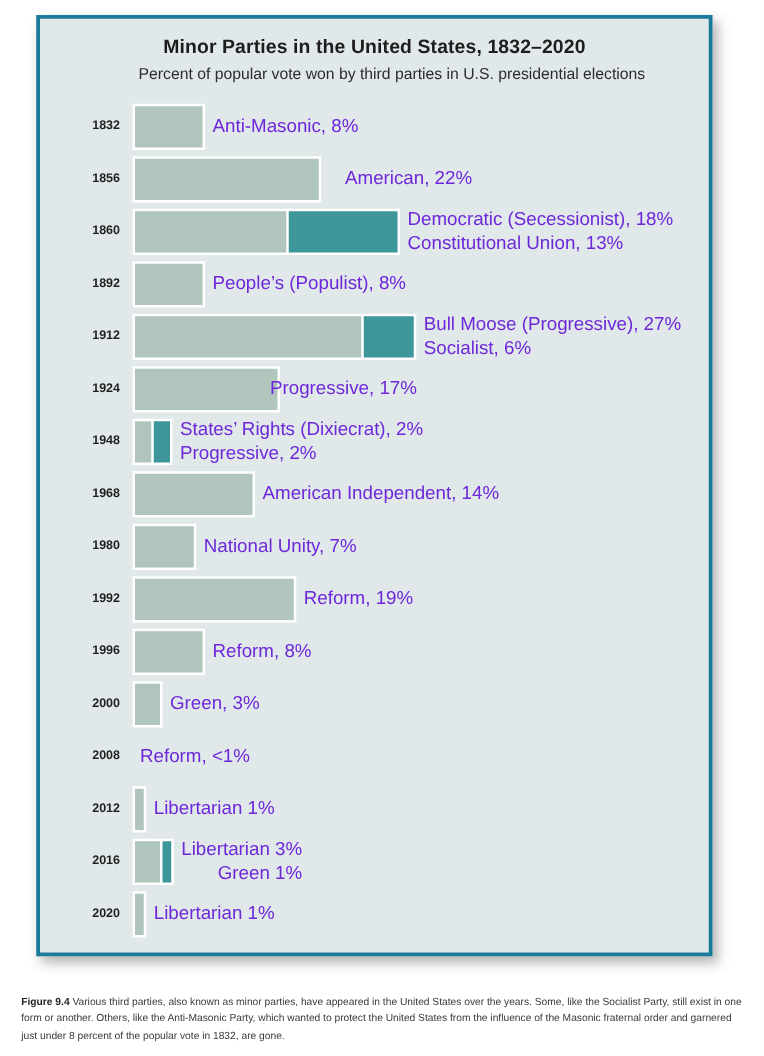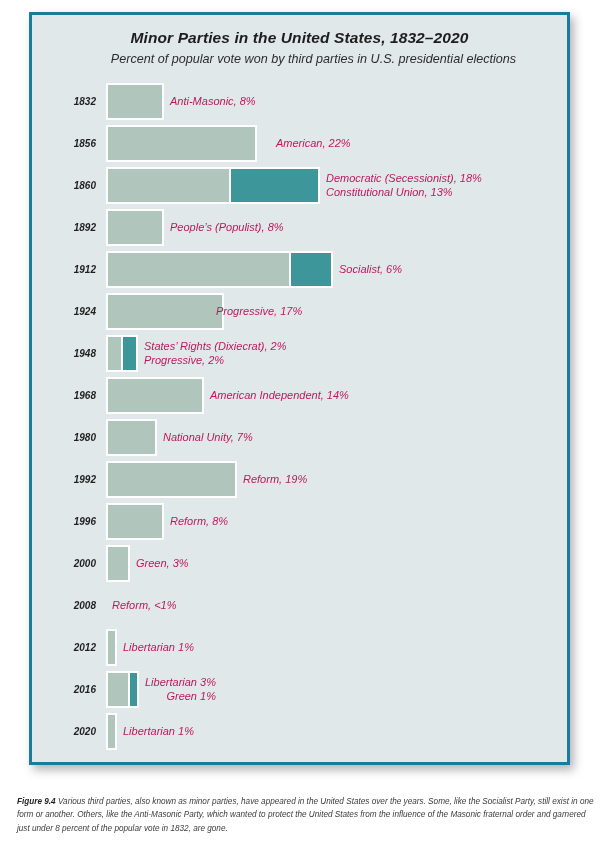--- a/index.html
+++ b/index.html
@@ -12,21 +12,20 @@
     height: 845px;
     font-family: "Liberation Sans", sans-serif;
     position: relative;
     overflow: hidden;
   }
   #figure-root {
     position: absolute;
     left: 0; top: 0;
     width: 611px;
     height: 713px;
-    font-style: italic;
   }
   .chart-panel {
     position: absolute;
     left: 29px;
     top: 12px;
     width: 541px;
     height: 753px;
     background: #e1e8ea;
     border: 3px solid #1a7b9b;
     box-sizing: border-box;
@@ -88,22 +87,22 @@
   }
   .bar + .bar {
     margin-left: 2px;
   }
   .bar.sage  { background: #b0c5bb; }
   .bar.teal  { background: #3c969a; }
   .row-labels {
     position: absolute;
     top: 50%;
     transform: translateY(-50%);
-    font-size: 11px;
-    color: #be185d;
+    font-size: 15px;
+    color: #6d28d9;
     line-height: 1.28;
     white-space: nowrap;
   }
   .row-labels .lbl { display: block; }
 
   .caption {
     position: absolute;
     left: 17px;
     top: 795px;
     width: 578px;
@@ -176,20 +175,21 @@
         </div>
         <div class="row">
           <div class="row-year">1912</div>
           <div class="bars-wrap">
             <div class="bar-group">
               <div class="bar sage" style="width: 181px;"></div>
               <div class="bar teal" style="width: 40px;"></div>
             </div>
           </div>
           <div class="row-labels" style="left: 307px;">
+            <span class="lbl">Bull Moose (Progressive), 27%</span>
             <span class="lbl">Socialist, 6%</span>
           </div>
         </div>
         <div class="row">
           <div class="row-year">1924</div>
           <div class="bars-wrap">
             <div class="bar-group">
               <div class="bar sage" style="width: 114px;"></div>
             </div>
           </div>

